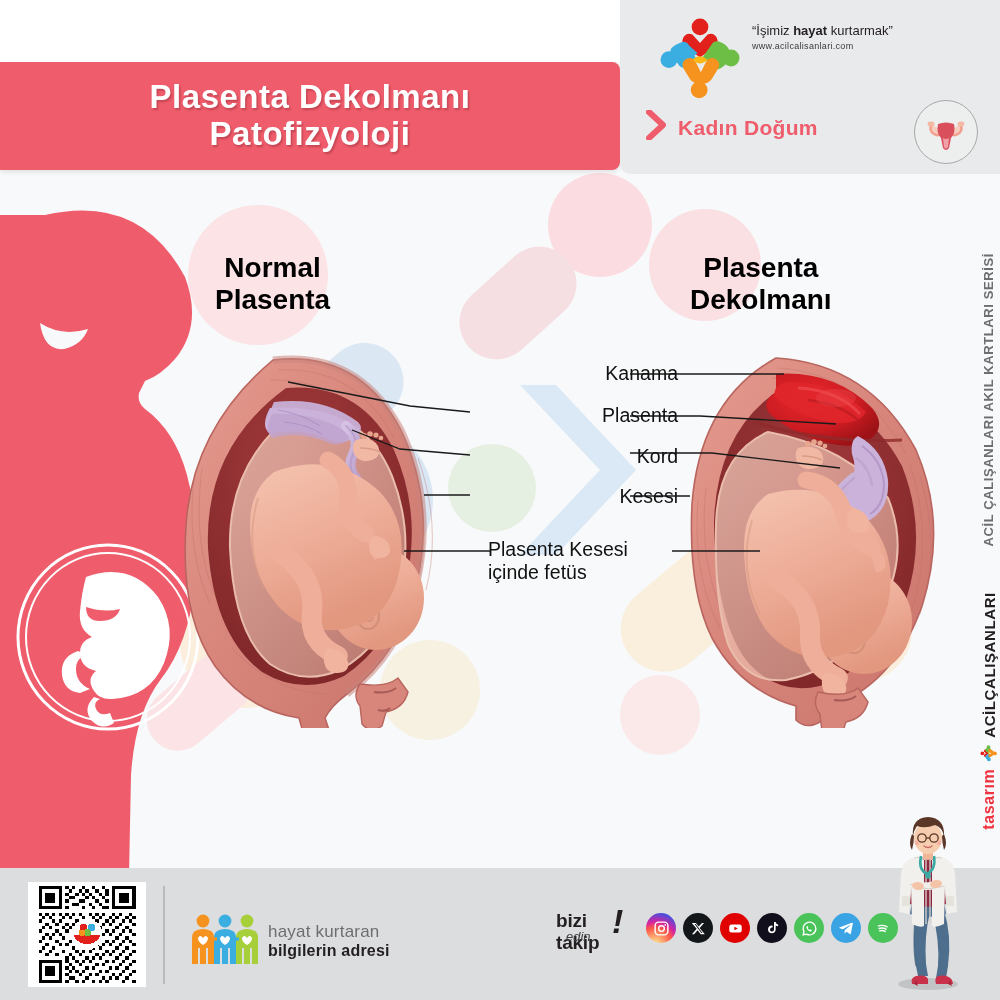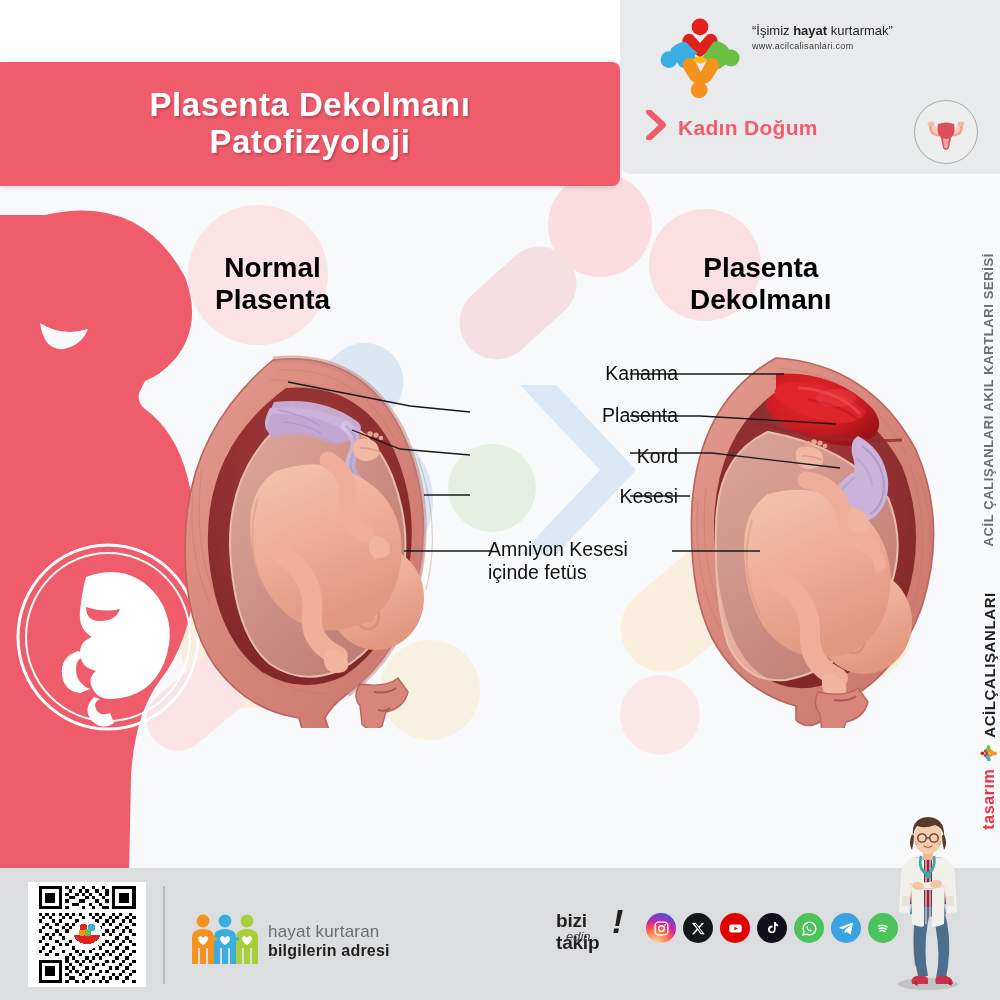--- a/index.html
+++ b/index.html
@@ -8,21 +8,21 @@
     font-family:"Liberation Sans", sans-serif;
     background:#ffffff;
   }
   .page{position:relative;width:1000px;height:1000px;background:#f8f9fa;overflow:hidden;}
 
   
   .top-white{position:absolute;left:0;top:0;width:1000px;height:62px;background:#ffffff;}
 
   
   .title-band{
-    position:absolute;left:0;top:62px;width:620px;height:124px;
+    position:absolute;left:0;top:62px;width:620px;height:108px;
     background:#ef5c6b;border-radius:0 8px 8px 0;
     display:flex;flex-direction:column;align-items:center;justify-content:center;
     box-shadow:0 2px 5px rgba(0,0,0,.10);
   }
   .title-line{
     color:#ffffff;font-weight:bold;font-size:33px;letter-spacing:.5px;line-height:1.12;
     text-shadow:1.5px 1.5px 2px rgba(120,30,40,.35);
     white-space:nowrap;
   }
 
@@ -394,21 +394,21 @@
       <path d="M672 551 L760 551"></path>
     </g>
   </svg>
 
   <div class="callouts">
     <div class="clab" style="top:10px;right:12px;">Kanama</div>
     <div class="clab" style="top:52px;right:12px;">Plasenta</div>
     <div class="clab" style="top:93px;right:12px;">Kord</div>
     <div class="clab" style="top:133px;right:12px;">Kesesi</div>
     <div class="clab two" style="top:186px;left:18px;">
-      <div>Amniyon Kesesi</div>
+      <div>Plasenta Kesesi</div>
       <div>içinde fetüs</div>
     </div>
   </div>
 
   <div class="vtext series">ACİL ÇALIŞANLARI AKIL KARTLARI SERİSİ</div>
 
   <div class="vtext" style="right:2px;top:592px;display:flex;align-items:center;gap:7px;">
     <span style="font-size:16px;font-weight:bold;color:#ef3340;">tasarım</span>
     <svg width="17" height="17" viewBox="0 0 100 100" style="transform:rotate(90deg);">
       <circle cx="50" cy="14" r="11" fill="#e2211c"></circle>

